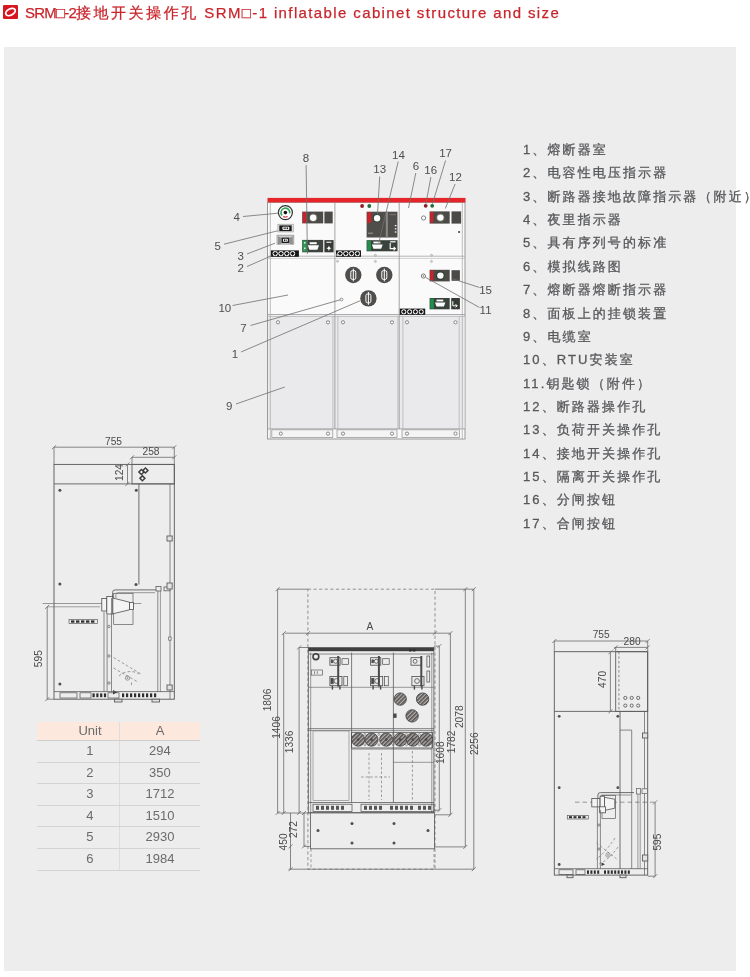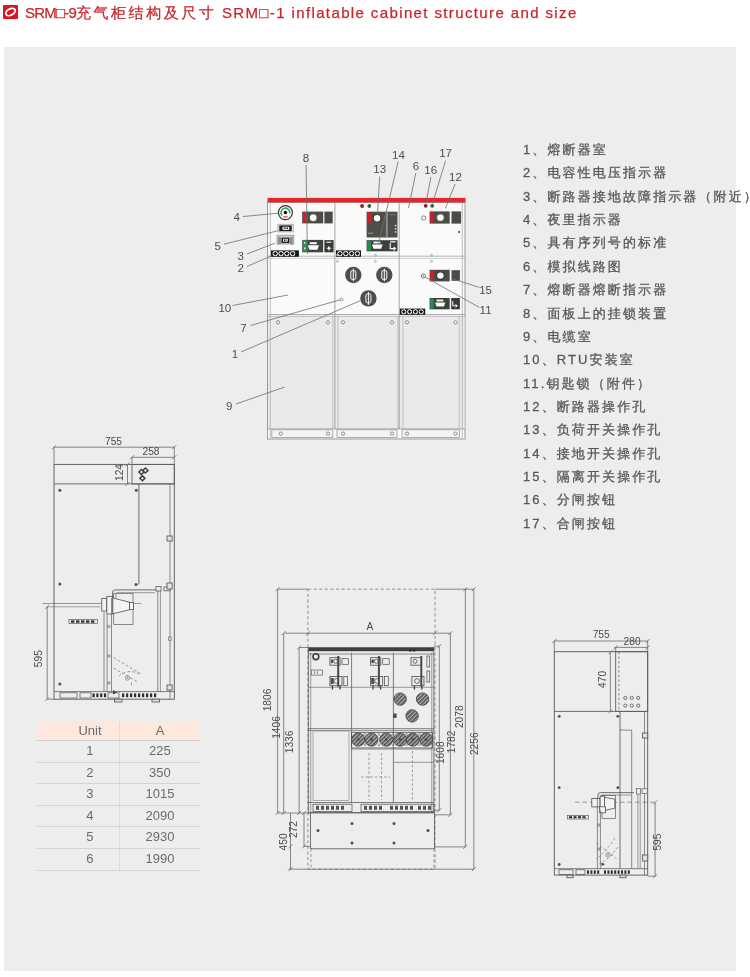--- a/index.html
+++ b/index.html
@@ -19,21 +19,21 @@
 </head>
 <body>
 
 <div class="panel"></div>
 
 <svg width="22" height="24" style="left:3px;top:5px;" viewBox="0 0 22 24">
   <rect x="0" y="0" width="15" height="14" rx="1.2" fill="#d8161f"></rect>
   <ellipse cx="7.5" cy="7" rx="5.1" ry="3.1" transform="rotate(-28 7.5 7)" fill="none" stroke="#ffffff" stroke-width="1.9"></ellipse>
 </svg>
 
-<div class="title"><span style="letter-spacing:-0.8px">SRM□-9</span><span style="letter-spacing:2.55px">充气柜结构及尺寸</span><span style="letter-spacing:1.38px"> SRM□-1 inflatable cabinet structure and size</span></div>
+<div class="title"><span style="letter-spacing:-0.8px">SRM□-2</span><span style="letter-spacing:2.55px">接地开关操作孔</span><span style="letter-spacing:1.38px"> SRM□-1 inflatable cabinet structure and size</span></div>
 
 <div class="legend">
   <div>1、熔断器室</div>
   <div>2、电容性电压指示器</div>
   <div>3、断路器接地故障指示器（附近）</div>
   <div>4、夜里指示器</div>
   <div>5、具有序列号的标准</div>
   <div>6、模拟线路图</div>
   <div>7、熔断器熔断指示器</div>
   <div>8、面板上的挂锁装置</div>
@@ -48,41 +48,41 @@
   <div>17、合闸按钮</div>
 </div>
 
 <div class="tbl">
   <div class="hd">
       <div class="c1">Unit</div>
       <div class="c2">A</div>
     </div>
   <div class="rw">
       <div class="c1">1</div>
-      <div class="c2">225</div>
+      <div class="c2">294</div>
     </div>
   <div class="rw">
       <div class="c1">2</div>
       <div class="c2">350</div>
     </div>
   <div class="rw">
       <div class="c1">3</div>
-      <div class="c2">1015</div>
+      <div class="c2">1712</div>
     </div>
   <div class="rw">
       <div class="c1">4</div>
-      <div class="c2">2090</div>
+      <div class="c2">1510</div>
     </div>
   <div class="rw">
       <div class="c1">5</div>
       <div class="c2">2930</div>
     </div>
   <div class="rw">
       <div class="c1">6</div>
-      <div class="c2">1990</div>
+      <div class="c2">1984</div>
     </div>
 </div>
 
 <svg id="art" width="750" height="977" viewBox="0 0 750 977">
 <defs>
 <pattern id="hatch" width="2.8" height="2.8" patternTransform="rotate(45)" patternUnits="userSpaceOnUse">
   <rect width="2.8" height="2.8" fill="#aeaba8"></rect>
         <rect width="1.4" height="2.8" fill="#4e4b48"></rect>
 </pattern>
 </defs>

